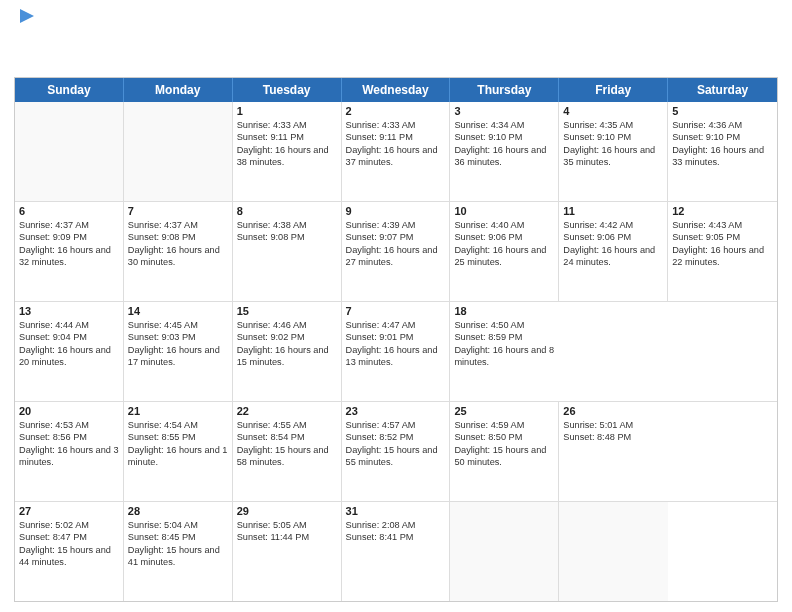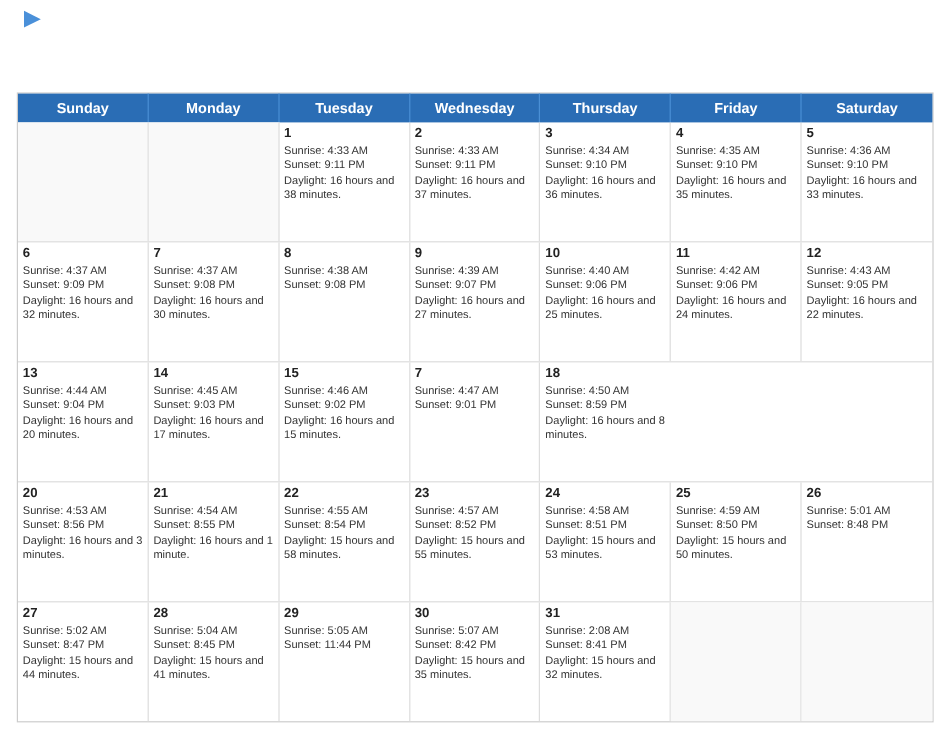--- a/index.html
+++ b/index.html
@@ -239,20 +239,21 @@
           <div class="cal-cell">
             <div class="day-num">15</div>
             <div class="cell-line">Sunrise: 4:46 AM</div>
             <div class="cell-line">Sunset: 9:02 PM</div>
             <div class="cell-line">Daylight: 16 hours and 15 minutes.</div>
           </div>
           <div class="cal-cell">
             <div class="day-num">7</div>
             <div class="cell-line">Sunrise: 4:47 AM</div>
             <div class="cell-line">Sunset: 9:01 PM</div>
+            <div class="cell-line">Daylight: 16 hours and 13 minutes.</div>
           </div>
           <div class="cal-cell">
             <div class="day-num">18</div>
             <div class="cell-line">Sunrise: 4:50 AM</div>
             <div class="cell-line">Sunset: 8:59 PM</div>
             <div class="cell-line">Daylight: 16 hours and 8 minutes.</div>
           </div>
         </div>
         <div class="cal-row">
           <div class="cal-cell">
@@ -273,26 +274,20 @@
             <div class="cell-line">Sunset: 8:54 PM</div>
             <div class="cell-line">Daylight: 15 hours and 58 minutes.</div>
           </div>
           <div class="cal-cell">
             <div class="day-num">23</div>
             <div class="cell-line">Sunrise: 4:57 AM</div>
             <div class="cell-line">Sunset: 8:52 PM</div>
             <div class="cell-line">Daylight: 15 hours and 55 minutes.</div>
           </div>
           <div class="cal-cell">
-            <div class="day-num">24</div>
-            <div class="cell-line">Sunrise: 4:58 AM</div>
-            <div class="cell-line">Sunset: 8:51 PM</div>
-            <div class="cell-line">Daylight: 15 hours and 53 minutes.</div>
-          </div>
-          <div class="cal-cell">
             <div class="day-num">25</div>
             <div class="cell-line">Sunrise: 4:59 AM</div>
             <div class="cell-line">Sunset: 8:50 PM</div>
             <div class="cell-line">Daylight: 15 hours and 50 minutes.</div>
           </div>
           <div class="cal-cell">
             <div class="day-num">26</div>
             <div class="cell-line">Sunrise: 5:01 AM</div>
             <div class="cell-line">Sunset: 8:48 PM</div>
           </div>
@@ -309,29 +304,22 @@
             <div class="cell-line">Sunrise: 5:04 AM</div>
             <div class="cell-line">Sunset: 8:45 PM</div>
             <div class="cell-line">Daylight: 15 hours and 41 minutes.</div>
           </div>
           <div class="cal-cell">
             <div class="day-num">29</div>
             <div class="cell-line">Sunrise: 5:05 AM</div>
             <div class="cell-line">Sunset: 11:44 PM</div>
           </div>
           <div class="cal-cell">
-            <div class="day-num">30</div>
-            <div class="cell-line">Sunrise: 5:07 AM</div>
-            <div class="cell-line">Sunset: 8:42 PM</div>
-            <div class="cell-line">Daylight: 15 hours and 35 minutes.</div>
-          </div>
-          <div class="cal-cell">
             <div class="day-num">31</div>
             <div class="cell-line">Sunrise: 2:08 AM</div>
             <div class="cell-line">Sunset: 8:41 PM</div>
-            <div class="cell-line">Daylight: 15 hours and 32 minutes.</div>
           </div>
           <div class="cal-cell empty"></div>
           <div class="cal-cell empty"></div>
         </div>
       </div>
   </div>
 </div>
 
 </body></html>

